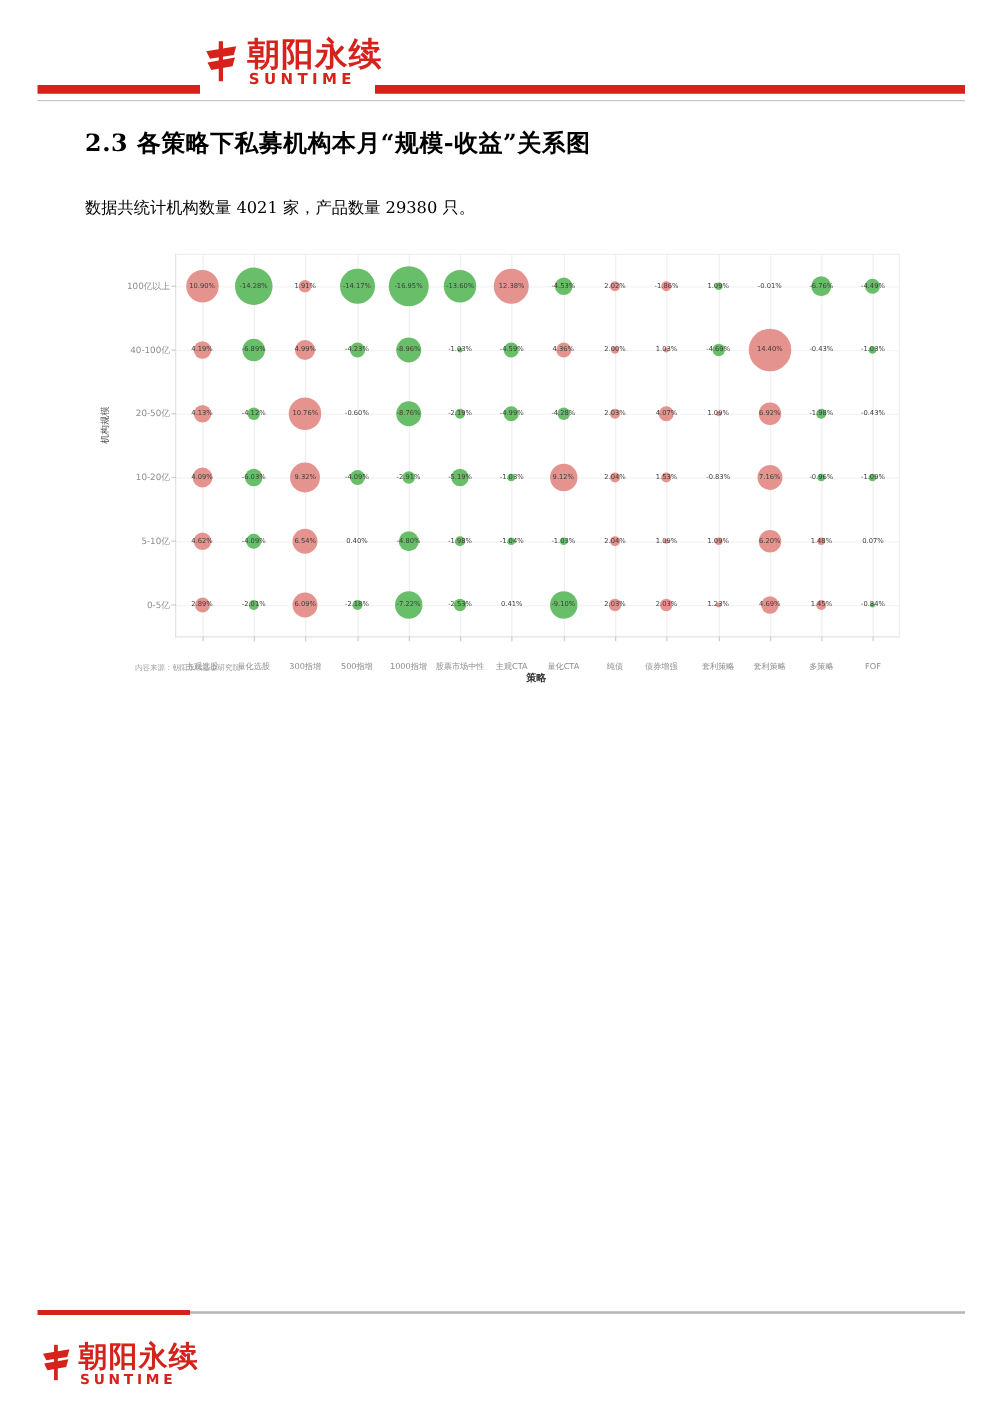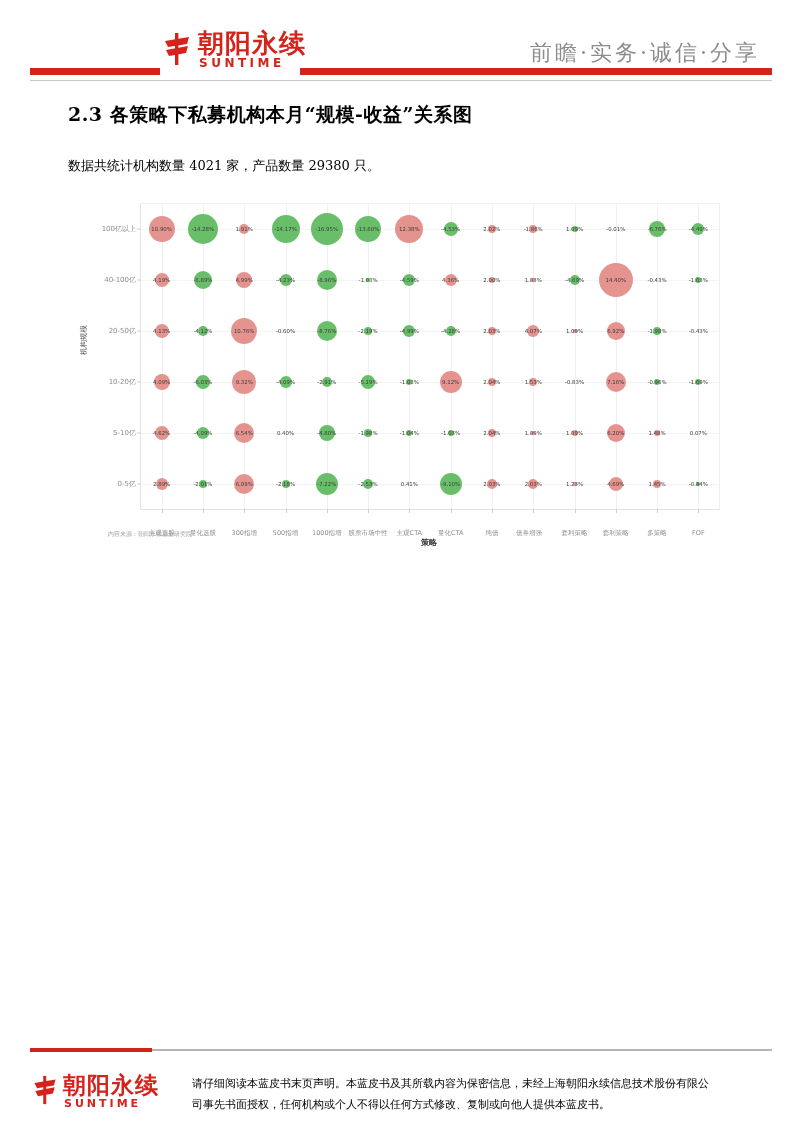--- a/index.html
+++ b/index.html
@@ -81,21 +81,20 @@
   <div class="logo-block">
     <svg class="logo-mark" viewBox="0 0 34 34">
       <path d="M5 9 L29 5 L27 12 L8 15 Z" fill="#d5231c"></path>
       <path d="M6 18 L28 14 L26 21 L9 24 Z" fill="#d5231c"></path>
       <rect x="15" y="1" width="3.4" height="32" fill="#d5231c"></rect>
     </svg>
     <div class="logo-cn">朝阳永续</div>
     <div class="logo-en">SUNTIME</div>
   </div>
 
-  <div class="slogan">前瞻·实务·诚信·分享</div>
 </div>
 
 <div class="sec-title">2.3 各策略下私募机构本月“规模-收益”关系图</div>
 <div class="sec-desc">数据共统计机构数量 4021 家，产品数量 29380 只。</div>
 
 <div class="chart-wrap">
   <div class="plot" id="plot">
       <div class="gridv" style="left: 20.6429px;"></div>
       <div class="xtickmark" style="left: 20.6429px;"></div>
       <div class="xtick" style="left: 20.6429px;">主观选股</div>
@@ -327,17 +326,13 @@
   <div class="ftr-rule-grey"></div>
   <div class="ftr-logo">
     <svg class="ftr-logo-mark" viewBox="0 0 34 34">
       <path d="M5 9 L29 5 L27 12 L8 15 Z" fill="#d5231c"></path>
       <path d="M6 18 L28 14 L26 21 L9 24 Z" fill="#d5231c"></path>
       <rect x="15" y="1" width="3.4" height="32" fill="#d5231c"></rect>
     </svg>
     <div class="ftr-logo-cn">朝阳永续</div>
     <div class="ftr-logo-en">SUNTIME</div>
   </div>
-  <div class="ftr-text">
-    <div>请仔细阅读本蓝皮书末页声明。本蓝皮书及其所载内容为保密信息，未经上海朝阳永续信息技术股份有限公</div>
-    <div>司事先书面授权，任何机构或个人不得以任何方式修改、复制或向他人提供本蓝皮书。</div>
-  </div>
 </div>
 
 </body></html>

